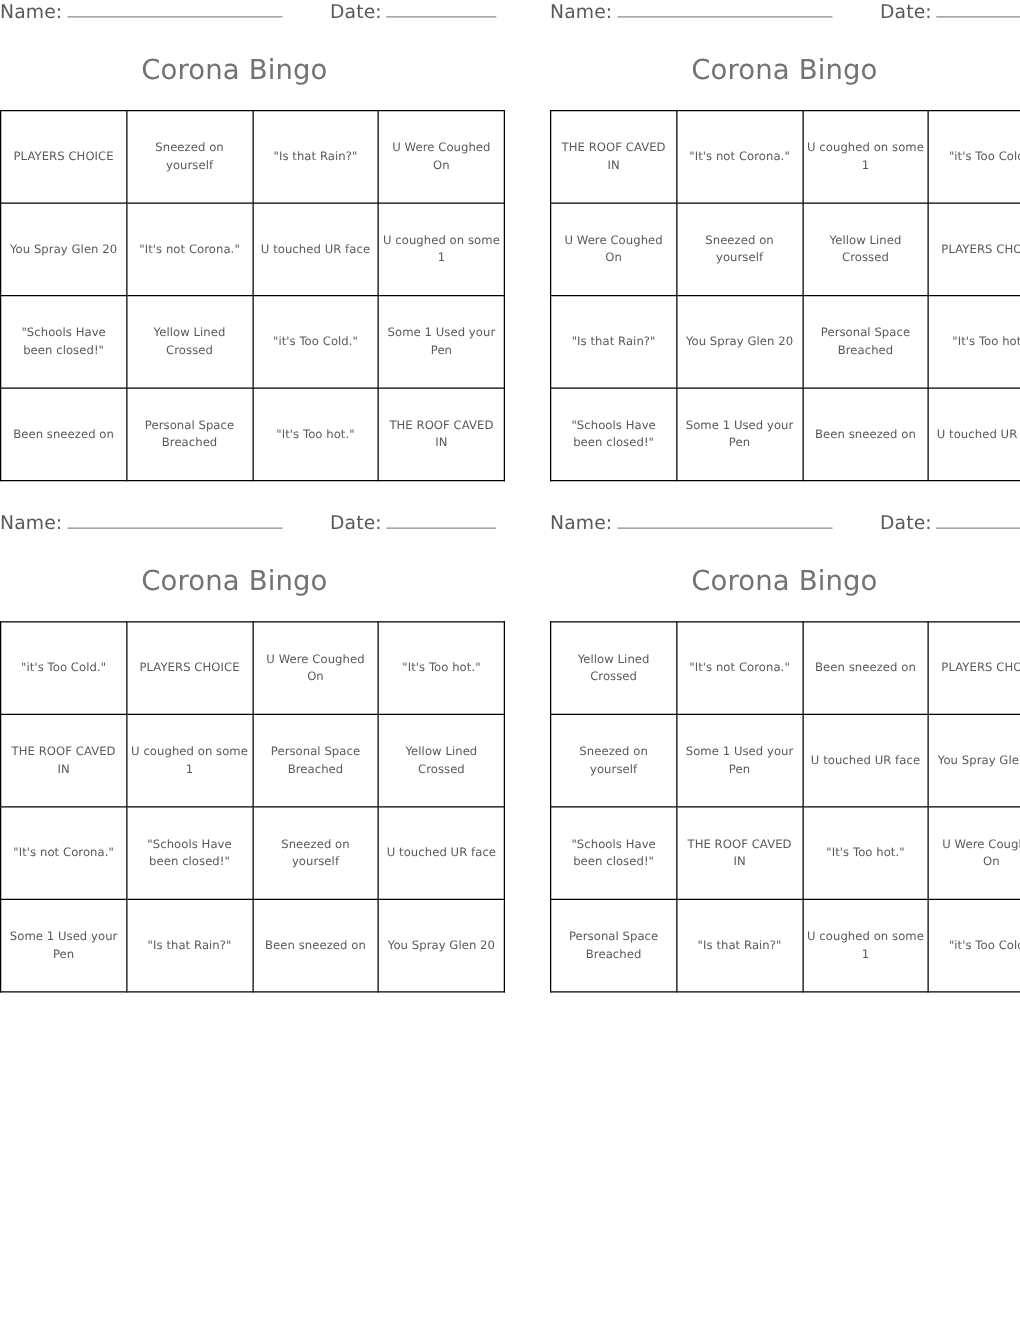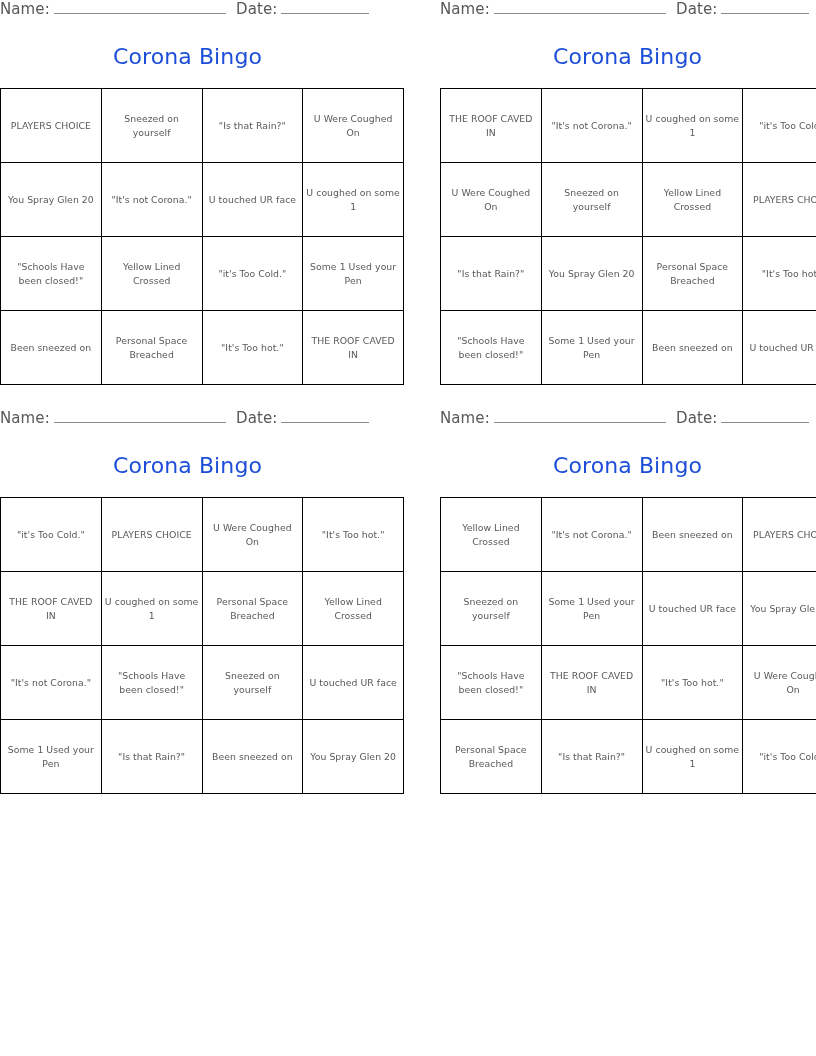--- a/index.html
+++ b/index.html
@@ -41,21 +41,21 @@
     width: 375px;
   }
   .nd-group {
     position: absolute;
     top: 0;
     display: flex;
     align-items: baseline;
     white-space: nowrap;
   }
   .nd-name  { left: 0px; }
-  .nd-date  { left: 236px; }
+  .nd-date  { left: 264px; }
 
   .nd-label {
     font-size: 15px;
     color: #585858;
     letter-spacing: 0.1px;
   }
   .nd-rule {
     display: inline-block;
     border-bottom: 1px solid #8a8a8a;
     height: 11px;
@@ -64,21 +64,21 @@
   .nd-rule.long  { width: 172px; }
   .nd-rule.short { width: 88px; }
 
   
   .card-title {
     margin: 0;
     width: 375px;
     text-align: center;
     font-size: 22px;
     font-weight: 400;
-    color: #1d4ed8;
+    color: #737373;
     line-height: 1;
     padding-top: 24px;
     padding-bottom: 0;
     letter-spacing: 0.1px;
   }
 
   
   .grid-wrap {
     padding-top: 20px;
   }

